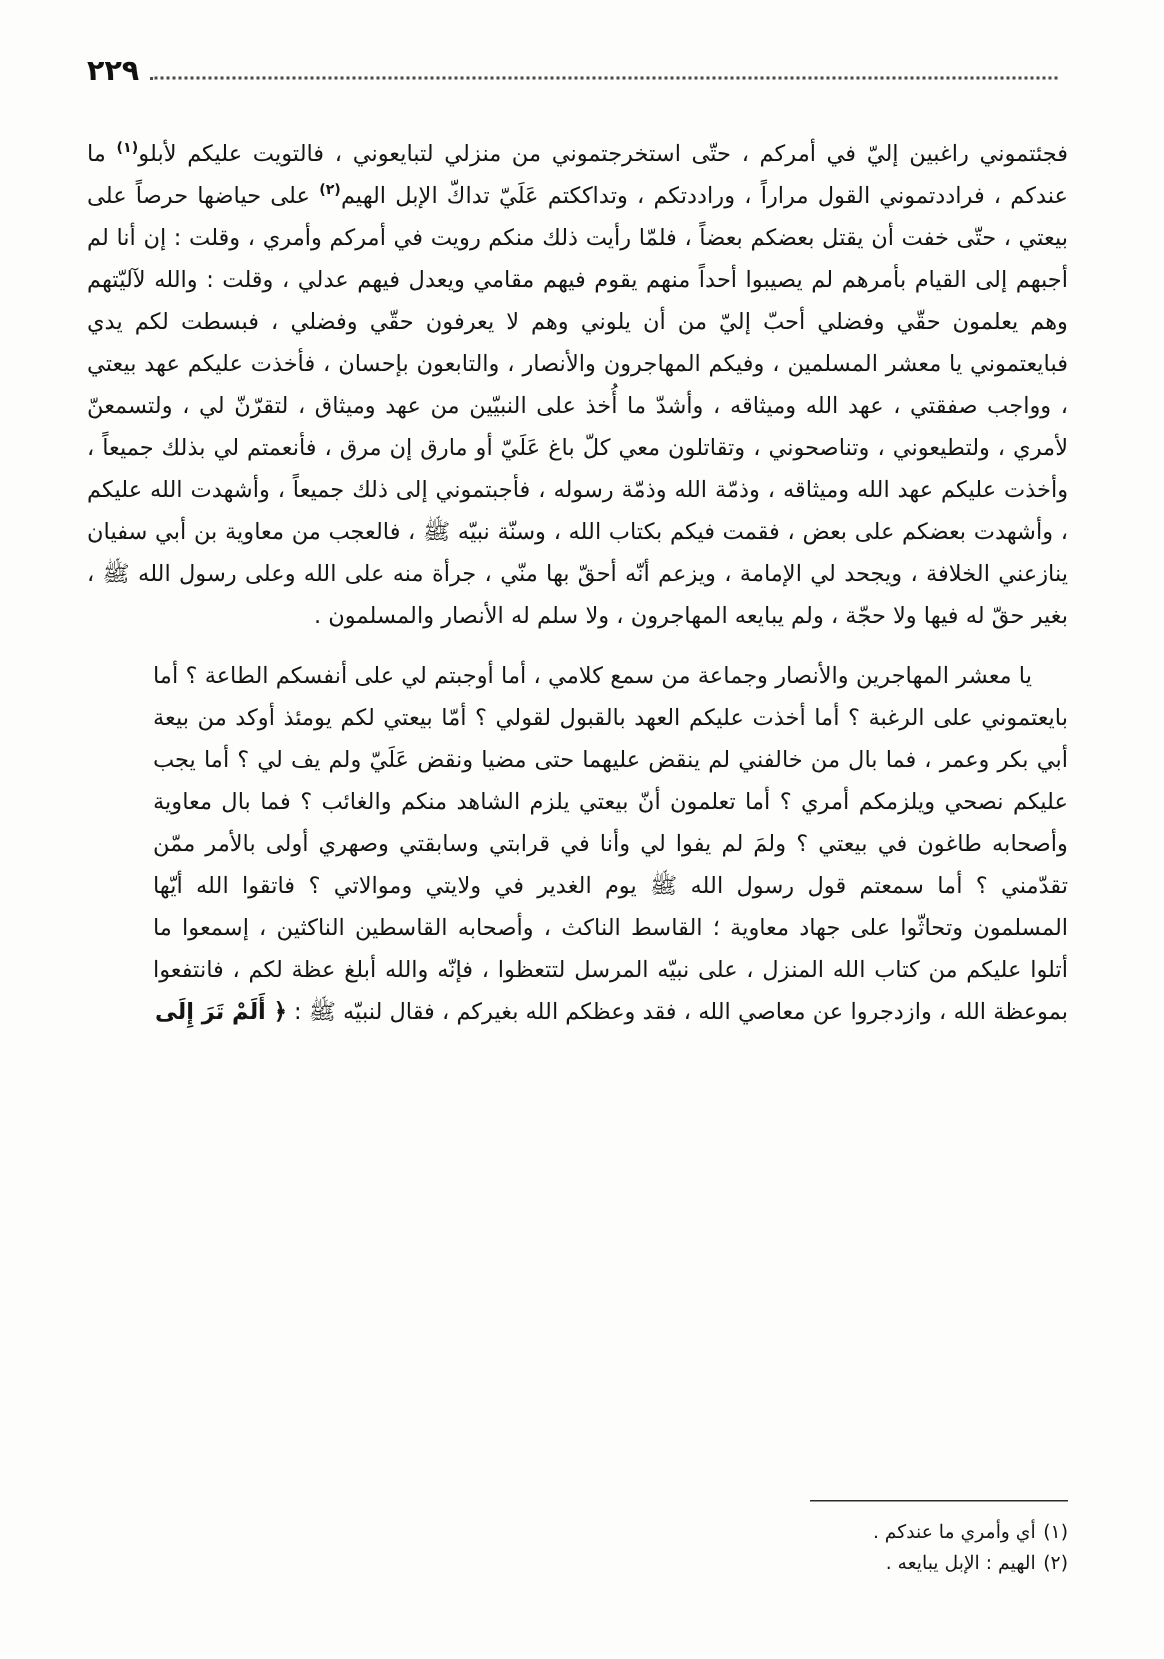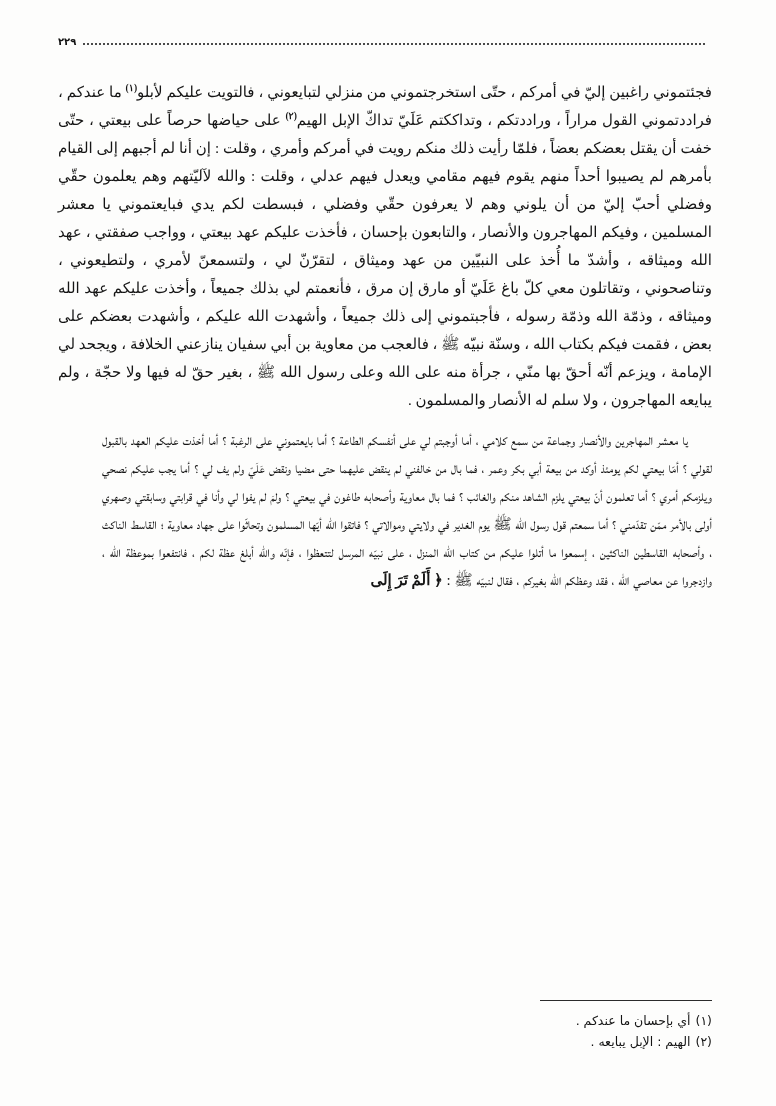--- a/index.html
+++ b/index.html
@@ -36,29 +36,28 @@
   }
   .running-header .leader {
     flex: 1 1 auto;
     min-width: 14px;
     border-bottom: 2px dotted #4a4a4a;
     margin: 0 7px 3px 7px;
     height: 1px;
   }
   .running-header .page-num {
     white-space: nowrap;
-    font-size: 10px;
+    font-size: 19px;
   }
   
   .body-text {
     font-size: 15px;
     line-height: 28px;
     text-align: justify;
     text-justify: inter-word;
-    font-family: Liberation Serif, serif;
   }
   .body-text p {
     margin: 0 0 12px 0;
   }
   .body-text p.para-2 {
     text-indent: 24px;
     margin-top: 8px;
     margin-left: 44px;
   }
   sup.fn-ref {
@@ -104,21 +103,21 @@
   <div class="body-text">
     <p class="para-1"><span>فجئتموني راغبين إليّ في أمركم ، حتّى استخرجتموني من منزلي لتبايعوني ، فالتويت عليكم لأبلو</span><sup class="fn-ref">(١)</sup><span> ما عندكم ، فراددتموني القول مراراً ، وراددتكم ، وتداككتم عَلَيّ تداكّ الإبل الهيم</span><sup class="fn-ref">(٢)</sup><span> على حياضها حرصاً على بيعتي ، حتّى خفت أن يقتل بعضكم بعضاً ، فلمّا رأيت ذلك منكم رويت في أمركم وأمري ، وقلت : إن أنا لم أجبهم إلى القيام بأمرهم لم يصيبوا أحداً منهم يقوم فيهم مقامي ويعدل فيهم عدلي ، وقلت : والله لآليّتهم وهم يعلمون حقّي وفضلي أحبّ إليّ من أن يلوني وهم لا يعرفون حقّي وفضلي ، فبسطت لكم يدي فبايعتموني يا معشر المسلمين ، وفيكم المهاجرون والأنصار ، والتابعون بإحسان ، فأخذت عليكم عهد بيعتي ، وواجب صفقتي ، عهد الله وميثاقه ، وأشدّ ما أُخذ على النبيّين من عهد وميثاق ، لتقرّنّ لي ، ولتسمعنّ لأمري ، ولتطيعوني ، وتناصحوني ، وتقاتلون معي كلّ باغ عَلَيّ أو مارق إن مرق ، فأنعمتم لي بذلك جميعاً ، وأخذت عليكم عهد الله وميثاقه ، وذمّة الله وذمّة رسوله ، فأجبتموني إلى ذلك جميعاً ، وأشهدت الله عليكم ، وأشهدت بعضكم على بعض ، فقمت فيكم بكتاب الله ، وسنّة نبيّه ﷺ ، فالعجب من معاوية بن أبي سفيان ينازعني الخلافة ، ويجحد لي الإمامة ، ويزعم أنّه أحقّ بها منّي ، جرأة منه على الله وعلى رسول الله ﷺ ، بغير حقّ له فيها ولا حجّة ، ولم يبايعه المهاجرون ، ولا سلم له الأنصار والمسلمون .</span></p>
 
     <p class="para-2"><span>يا معشر المهاجرين والأنصار وجماعة من سمع كلامي ، أما أوجبتم لي على أنفسكم الطاعة ؟ أما بايعتموني على الرغبة ؟ أما أخذت عليكم العهد بالقبول لقولي ؟ أمّا بيعتي لكم يومئذ أوكد من بيعة أبي بكر وعمر ، فما بال من خالفني لم ينقض عليهما حتى مضيا ونقض عَلَيّ ولم يف لي ؟ أما يجب عليكم نصحي ويلزمكم أمري ؟ أما تعلمون أنّ بيعتي يلزم الشاهد منكم والغائب ؟ فما بال معاوية وأصحابه طاغون في بيعتي ؟ ولمَ لم يفوا لي وأنا في قرابتي وسابقتي وصهري أولى بالأمر ممّن تقدّمني ؟ أما سمعتم قول رسول الله ﷺ يوم الغدير في ولايتي وموالاتي ؟ فاتقوا الله أيّها المسلمون وتحاثّوا على جهاد معاوية ؛ القاسط الناكث ، وأصحابه القاسطين الناكثين ، إسمعوا ما أتلوا عليكم من كتاب الله المنزل ، على نبيّه المرسل لتتعظوا ، فإنّه والله أبلغ عظة لكم ، فانتفعوا بموعظة الله ، وازدجروا عن معاصي الله ، فقد وعظكم الله بغيركم ، فقال لنبيّه ﷺ : </span><span class="quran">﴿ أَلَمْ تَرَ إِلَى</span></p>
   </div>
 
   <div class="footnotes">
     <div class="fn-separator"></div>
     <div class="fn-line">
       <span class="fn-marker">(١)</span>
-      <span class="fn-text">أي بإحسان ما عندكم .</span>
+      <span class="fn-text">أي وأمري ما عندكم .</span>
     </div>
     <div class="fn-line">
       <span class="fn-marker">(٢)</span>
       <span class="fn-text">الهيم : الإبل يبايعه .</span>
     </div>
   </div>
 
 </div>
 
 </body></html>

